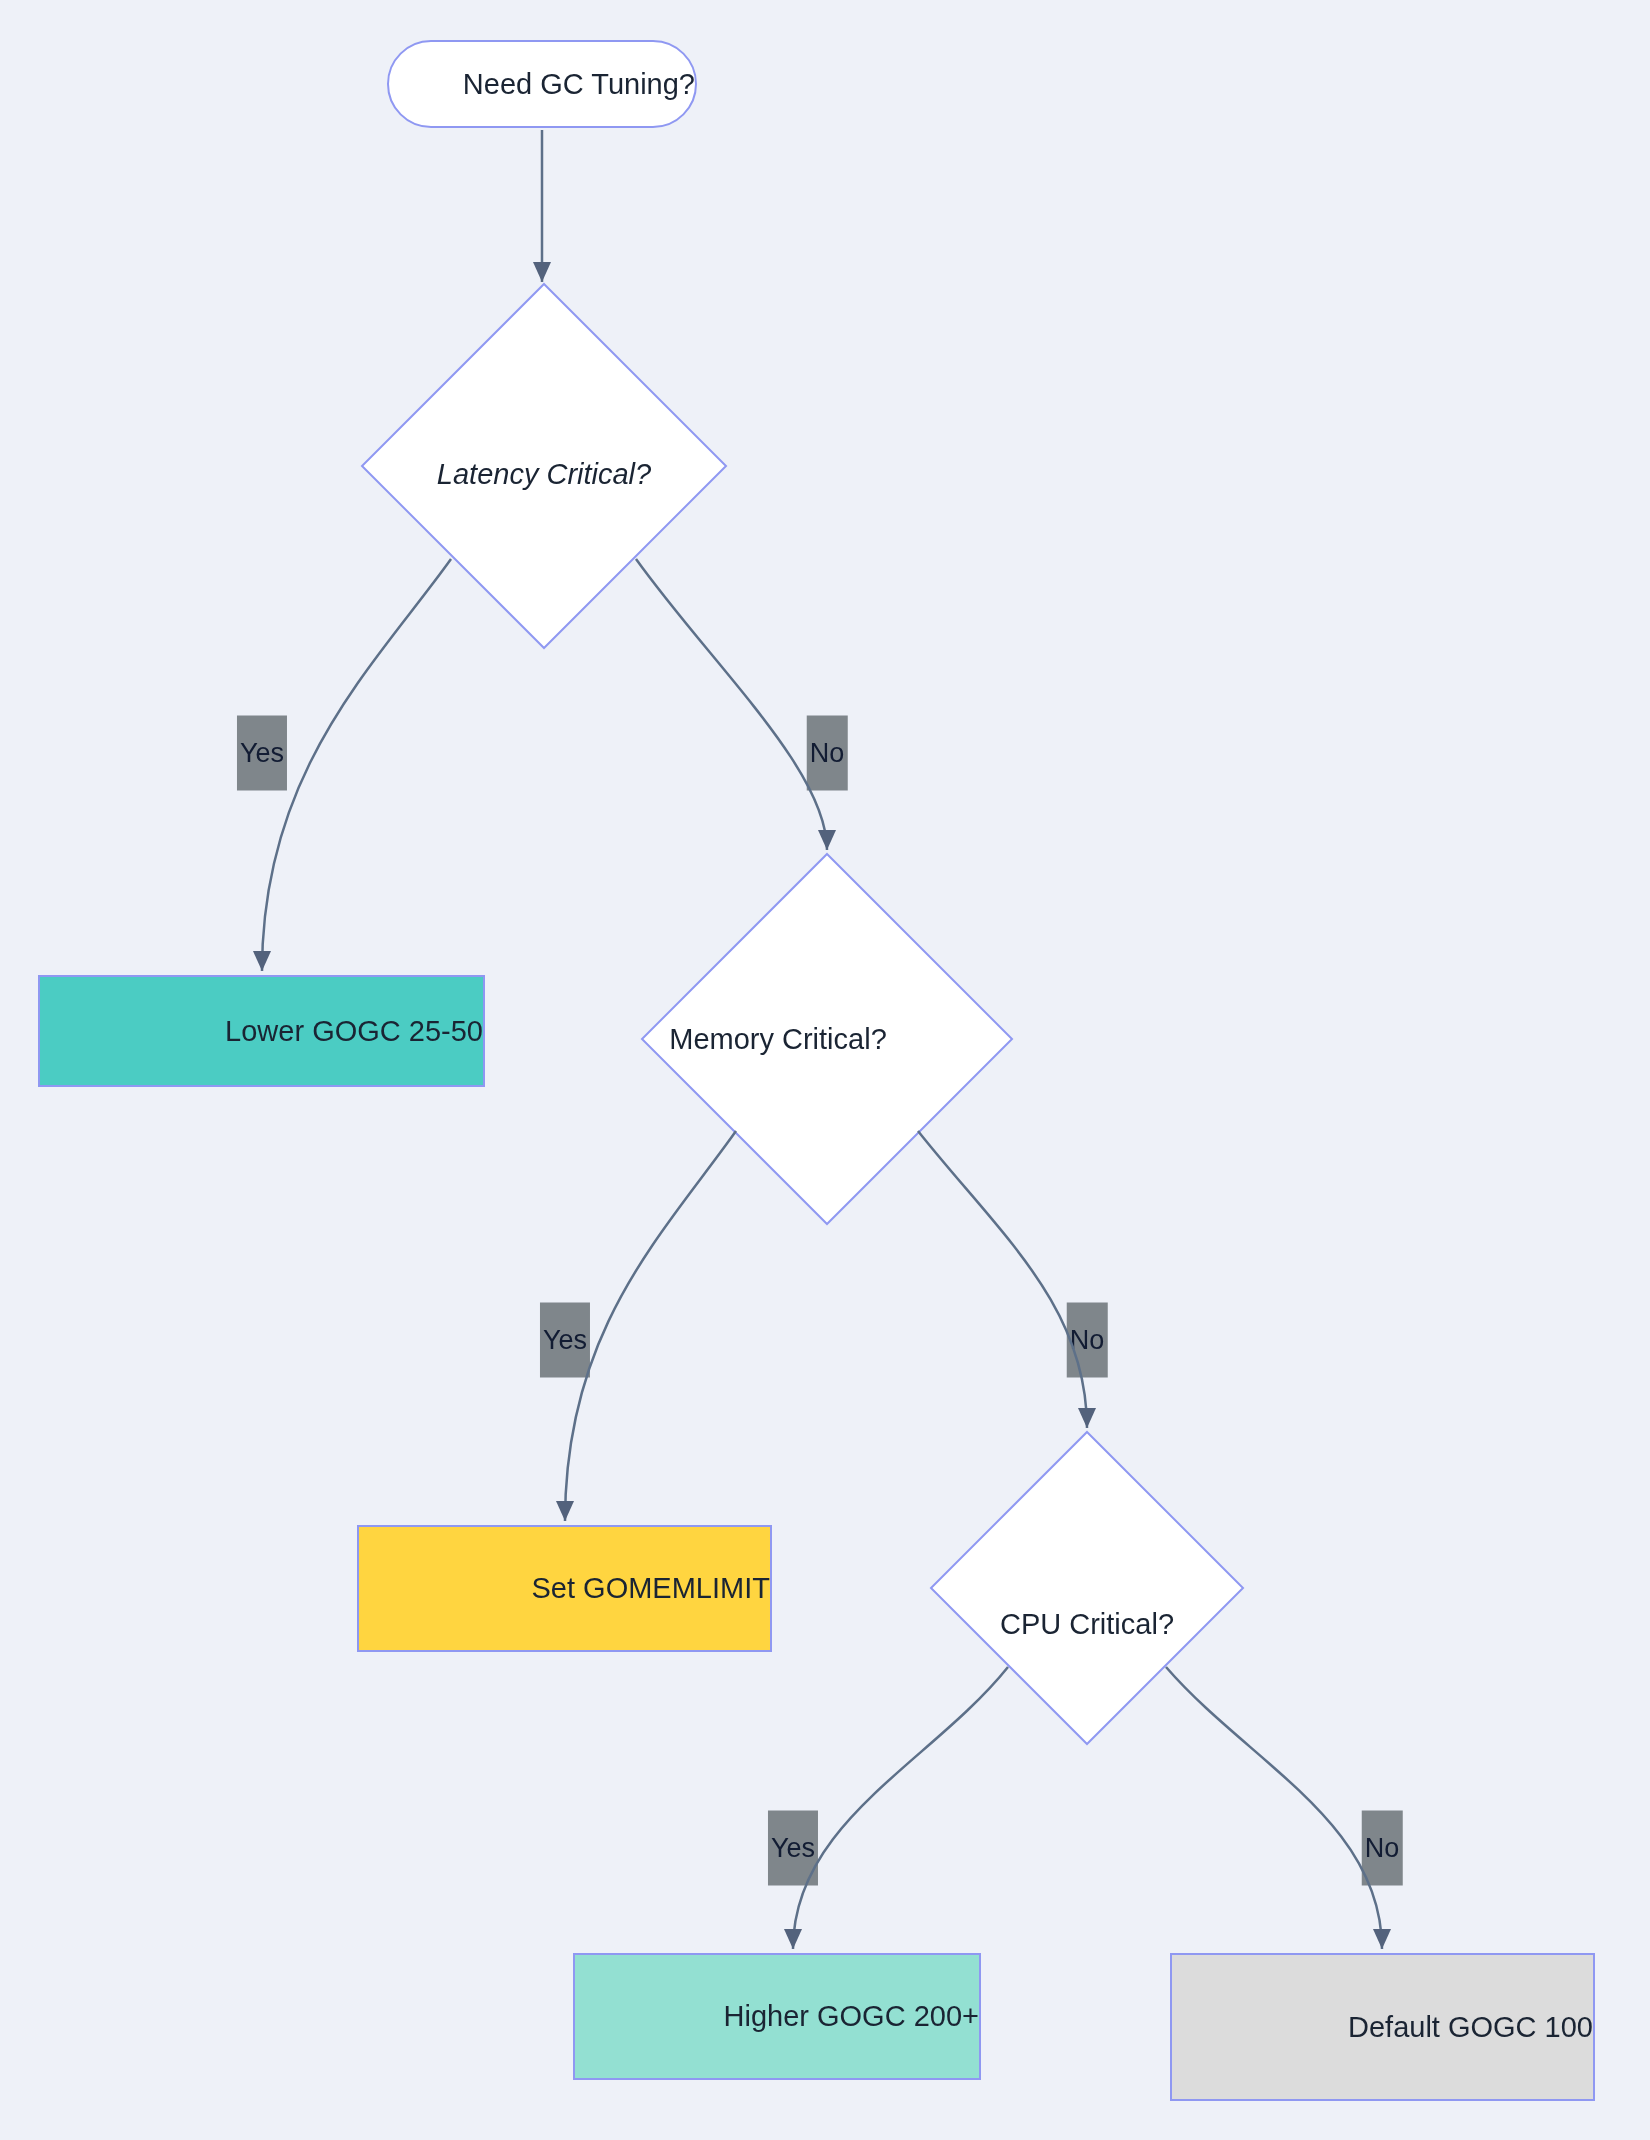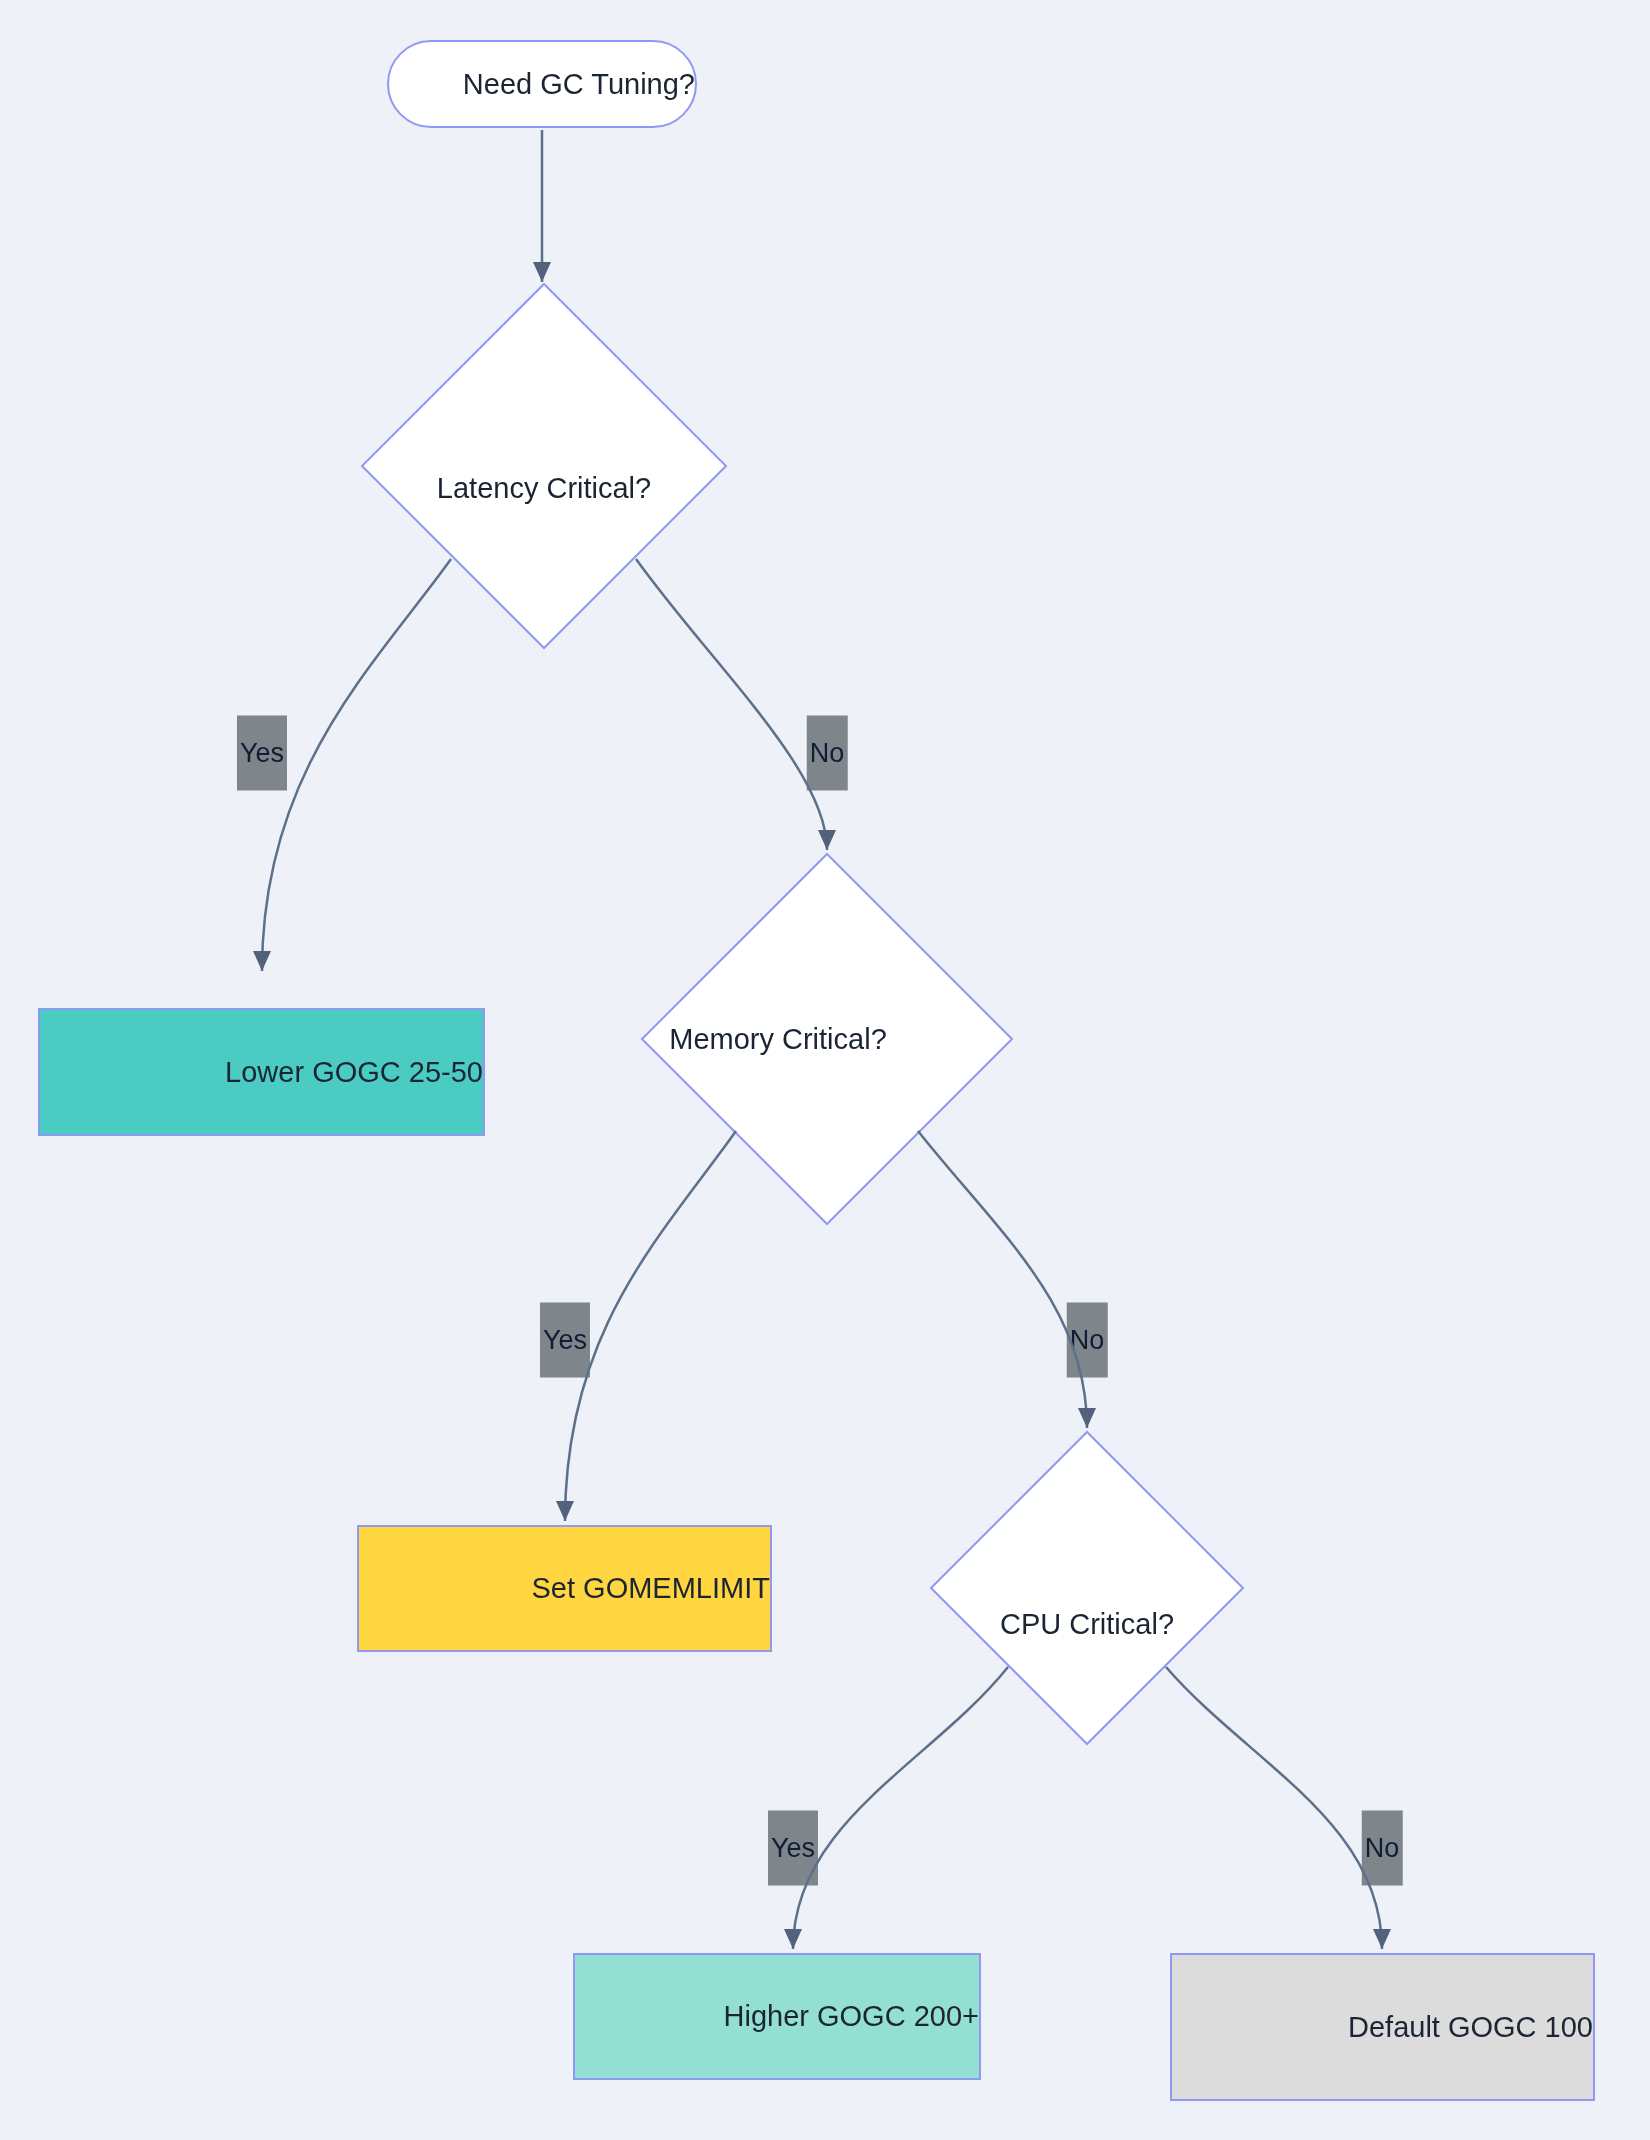--- a/index.html
+++ b/index.html
@@ -13,33 +13,33 @@
   .node{
     position:absolute;
     box-sizing:border-box;
     display:flex;align-items:center;justify-content:flex-end;
     border:2px solid var(--node-border,#8F98F2);
     color:var(--node-text,#1A2433);
     font-size:29px;font-weight:500;
     text-align:center;
   }
   .stadium{left:387px;top:40px;width:310px;height:88px;border-radius:44px;background:#fff;}
-  .rect-lower{left:38px;top:975px;width:447px;height:128px;margin-top:33px;}
+  .rect-lower{left:38px;top:975px;width:447px;height:112px;}
   .rect-gomemlimit{left:357px;top:1525px;width:415px;height:127px;}
   .rect-higher{left:573px;top:1953px;width:408px;height:127px;}
   .rect-default{left:1170px;top:1953px;width:425px;height:148px;}
   .diamond-label{
     position:absolute;
     transform:translate(-50%,-50%);
     color:var(--node-text,#1A2433);
     font-size:29px;font-weight:500;
     white-space:nowrap;
     z-index:4;
   }
-  .dl-latency{left:544px;top:488px;}
+  .dl-latency{left:544px;top:474px;font-style:italic;}
   .dl-memory{left:778px;top:1039px;}
   .dl-cpu{left:1087px;top:1624px;}
   .edge-label{
     position:absolute;
     transform:translate(-50%,-50%);
     background:var(--label-bg,#7F868B);
     color:var(--label-text,#121C33);
     font-size:27px;font-weight:500;
     padding:22px 3px;
     z-index:2;

